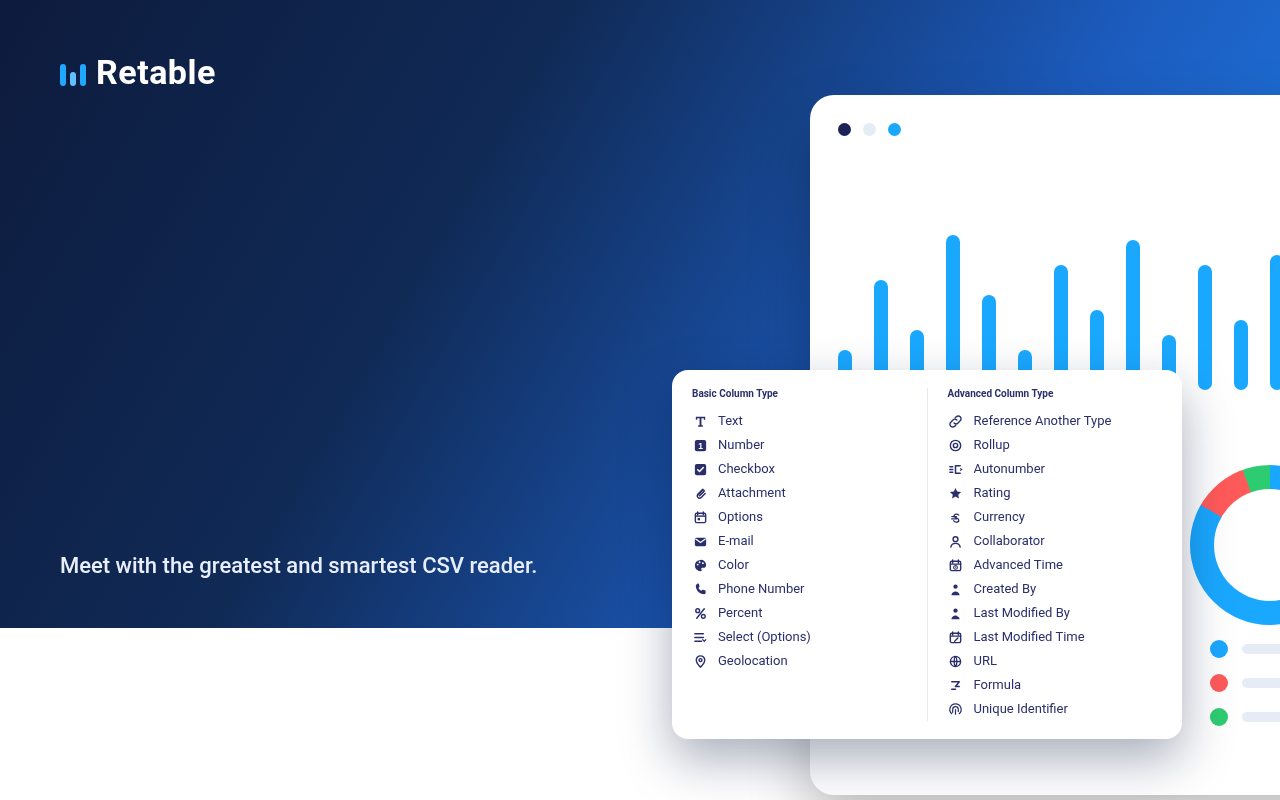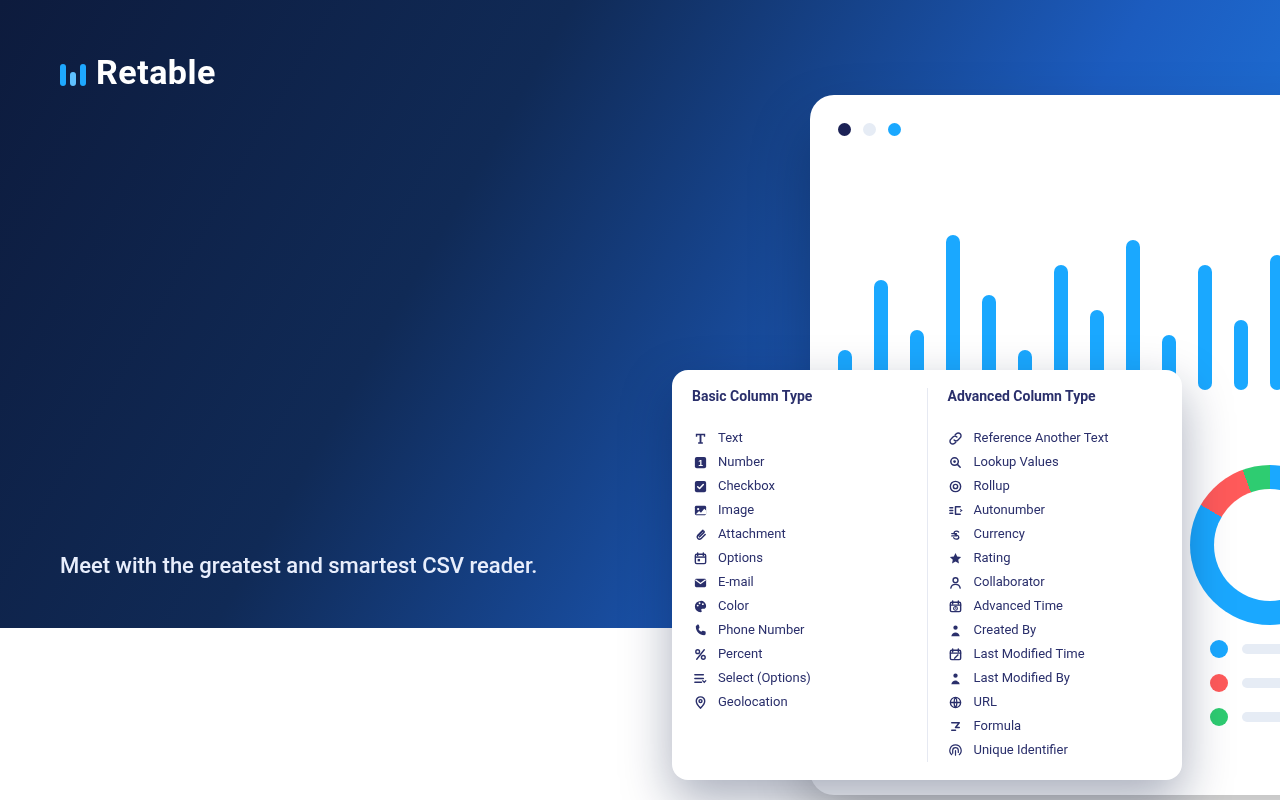--- a/index.html
+++ b/index.html
@@ -103,23 +103,23 @@
     background: #fff;
     border-radius: 16px;
     box-shadow: 0 20px 50px rgba(8, 24, 64, 0.35);
     display: flex;
     padding: 18px 0 18px 0;
   }
   .panel-col { flex: 1; padding: 0 20px; }
   .panel-col + .panel-col { border-left: 1px solid #e6e9f2; }
   .panel-title {
     color: #2a2f6b;
-    font-size: 14px;
+    font-size: 10px;
     font-weight: 700;
-    margin-bottom: 22px;
+    margin-bottom: 10px;
   }
   .type-list { list-style: none; }
   .type-item {
     display: flex; align-items: flex-start; gap: 10px;
     color: #2a2f6b;
     font-size: 13px;
     padding: 4px 0;
     cursor: pointer;
   }
   .type-item .ico {
@@ -208,28 +208,20 @@
             <span class="ico">
               <svg viewBox="0 0 16 16">
                 <use href="#i-checkbox"></use>
               </svg>
             </span>
             <span>Checkbox</span>
           </li>
           <li class="type-item">
             <span class="ico">
               <svg viewBox="0 0 16 16">
-                <use href="#i-image"></use>
-              </svg>
-            </span>
-            <span>Image</span>
-          </li>
-          <li class="type-item">
-            <span class="ico">
-              <svg viewBox="0 0 16 16">
                 <use href="#i-attachment"></use>
               </svg>
             </span>
             <span>Attachment</span>
           </li>
           <li class="type-item">
             <span class="ico">
               <svg viewBox="0 0 16 16">
                 <use href="#i-calendar"></use>
               </svg>
@@ -288,65 +280,57 @@
     </div>
     <div class="panel-col">
       <div class="panel-title">Advanced Column Type</div>
       <ul class="type-list" id="advanced-list">
           <li class="type-item">
             <span class="ico">
               <svg viewBox="0 0 16 16">
                 <use href="#i-link"></use>
               </svg>
             </span>
-            <span>Reference Another Text</span>
-          </li>
-          <li class="type-item">
-            <span class="ico">
-              <svg viewBox="0 0 16 16">
-                <use href="#i-lookup"></use>
-              </svg>
-            </span>
-            <span>Lookup Values</span>
+            <span>Reference Another Type</span>
           </li>
           <li class="type-item">
             <span class="ico">
               <svg viewBox="0 0 16 16">
                 <use href="#i-rollup"></use>
               </svg>
             </span>
             <span>Rollup</span>
           </li>
           <li class="type-item">
             <span class="ico">
               <svg viewBox="0 0 16 16">
                 <use href="#i-autonum"></use>
               </svg>
             </span>
             <span>Autonumber</span>
           </li>
           <li class="type-item">
             <span class="ico">
               <svg viewBox="0 0 16 16">
+                <use href="#i-rating"></use>
+              </svg>
+            </span>
+            <span>Rating</span>
+          </li>
+          <li class="type-item">
+            <span class="ico">
+              <svg viewBox="0 0 16 16">
                 <use href="#i-currency"></use>
               </svg>
             </span>
             <span>Currency</span>
           </li>
           <li class="type-item">
             <span class="ico">
               <svg viewBox="0 0 16 16">
-                <use href="#i-rating"></use>
-              </svg>
-            </span>
-            <span>Rating</span>
-          </li>
-          <li class="type-item">
-            <span class="ico">
-              <svg viewBox="0 0 16 16">
                 <use href="#i-collab"></use>
               </svg>
             </span>
             <span>Collaborator</span>
           </li>
           <li class="type-item">
             <span class="ico">
               <svg viewBox="0 0 16 16">
                 <use href="#i-created"></use>
               </svg>
@@ -357,32 +341,32 @@
             <span class="ico">
               <svg viewBox="0 0 16 16">
                 <use href="#i-createdby"></use>
               </svg>
             </span>
             <span>Created By</span>
           </li>
           <li class="type-item">
             <span class="ico">
               <svg viewBox="0 0 16 16">
+                <use href="#i-modifiedby"></use>
+              </svg>
+            </span>
+            <span>Last Modified By</span>
+          </li>
+          <li class="type-item">
+            <span class="ico">
+              <svg viewBox="0 0 16 16">
                 <use href="#i-modified"></use>
               </svg>
             </span>
             <span>Last Modified Time</span>
-          </li>
-          <li class="type-item">
-            <span class="ico">
-              <svg viewBox="0 0 16 16">
-                <use href="#i-modifiedby"></use>
-              </svg>
-            </span>
-            <span>Last Modified By</span>
           </li>
           <li class="type-item">
             <span class="ico">
               <svg viewBox="0 0 16 16">
                 <use href="#i-url"></use>
               </svg>
             </span>
             <span>URL</span>
           </li>
           <li class="type-item">

